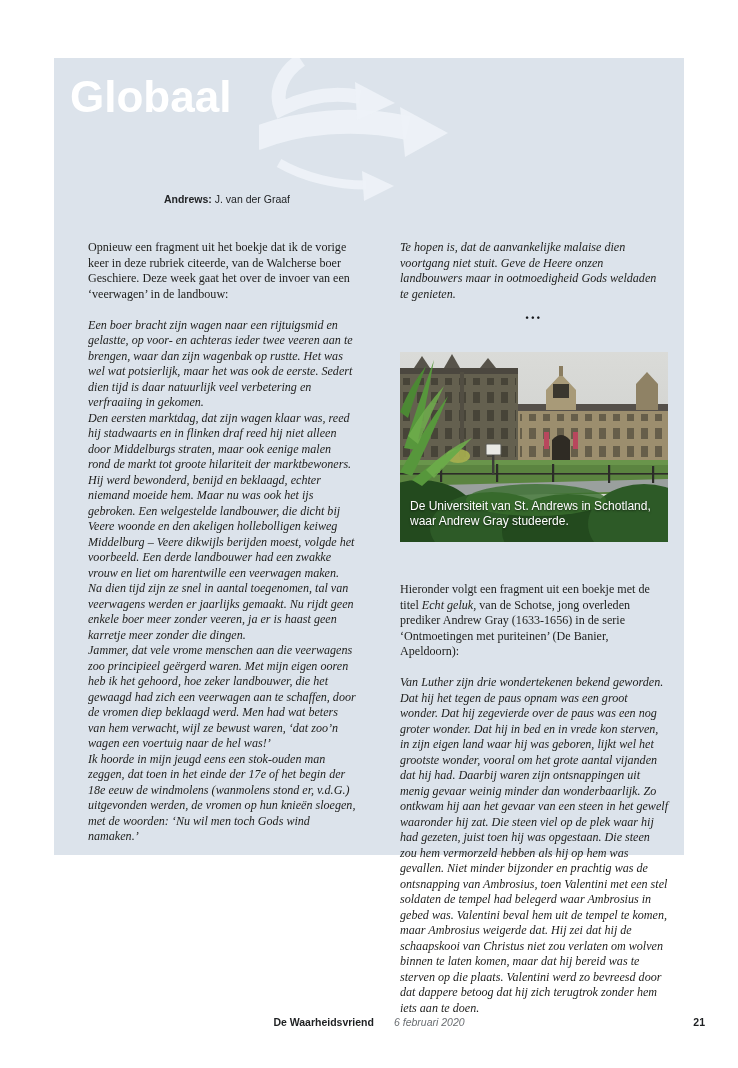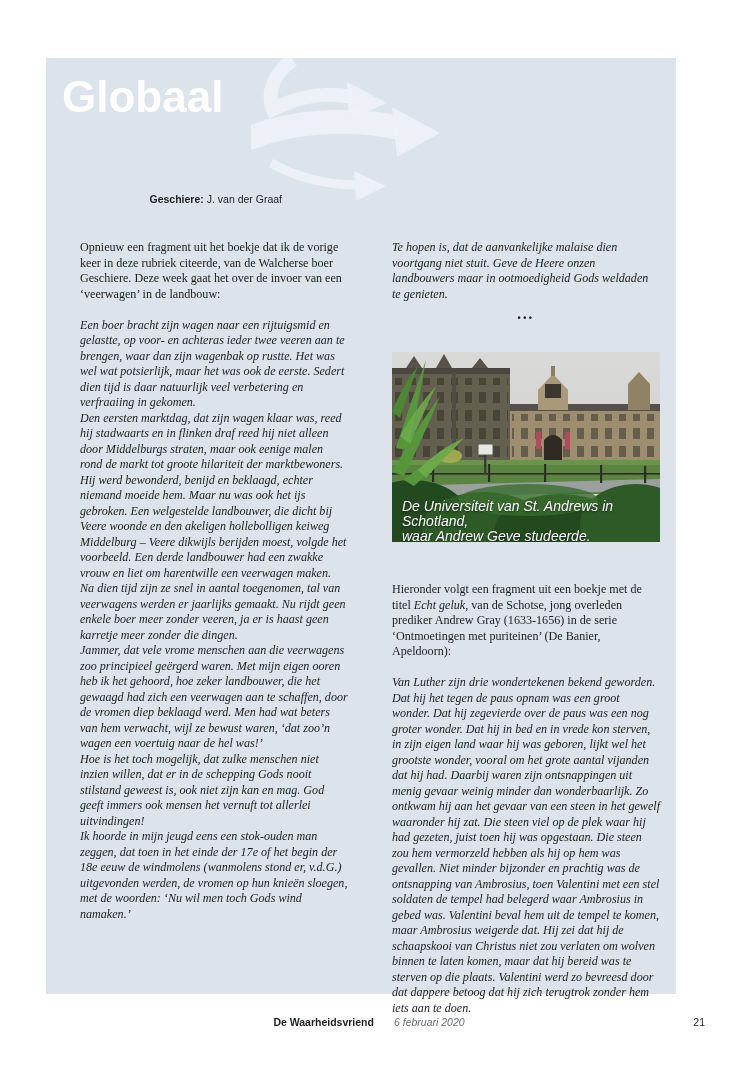--- a/index.html
+++ b/index.html
@@ -1,21 +1,21 @@
 <!DOCTYPE html>
 <html><head>
 <meta charset="utf-8">
 <style>
   html,body{margin:0;padding:0;background:#ffffff;}
   #page{
     position:relative;width:738px;height:1068px;background:#ffffff;
     font-family:"Liberation Serif",serif;overflow:hidden;
   }
   #panel{
-    position:absolute;left:46px;top:58px;width:630px;height:936px;
+    position:absolute;left:54px;top:58px;width:630px;height:797px;
     background:#dce3eb;
   }
   #magtitle{
     position:absolute;left:16px;top:10px;
     font-family:"Liberation Sans",sans-serif;font-weight:bold;
     font-size:44px;line-height:57px;color:#ffffff;letter-spacing:0px;
   }
   #arrows{position:absolute;left:205px;top:0px;width:190px;height:150px;}
   #redactie{
     position:absolute;left:34px;top:135px;width:202px;text-align:right;
@@ -38,35 +38,35 @@
     font-size:9px;font-weight:bold;letter-spacing:2.5px;color:#14161a;
     margin-top:9px;height:13px;
   }
   #photo{
     position:relative;margin-top:28px;width:268px;height:190px;
     overflow:hidden;background:#d8d9d6;
   }
   #photo svg{display:block;}
   #caption{
     position:absolute;left:10px;top:147px;
-    font-family:"Liberation Sans",sans-serif;font-style:italic;
-    font-size:14px;line-height:15px;color:#ffffff;
+    font-family:"Liberation Sans",sans-serif;
+    font-size:12px;line-height:15px;color:#ffffff;
     text-shadow:0 1px 2px rgba(0,0,0,0.55);
   }
   #intro2{margin-top:40px;}
   #quote2{margin-top:15.5px;}
   #footer{
     position:absolute;left:0;top:1016px;width:738px;text-align:center;
     font-family:"Liberation Sans",sans-serif;font-size:10.5px;color:#26282a;
   }
   #footer .journal{font-weight:bold;color:#1e2022;margin-top:24px;}
   #footer .date{font-style:italic;color:#6a6e72;margin-left:20px;font-family:"Liberation Sans",sans-serif;}
   #pagenum{
     position:absolute;right:33px;top:1016px;
-    font-family:"Liberation Sans",sans-serif;font-size:10.5px;font-weight:normal;color:#1e2022;
+    font-family:"Liberation Sans",sans-serif;font-size:10.5px;font-weight:bold;color:#1e2022;
   }
 </style>
 </head>
 <body>
 
 <div id="page">
 
   <div id="panel">
 
     <div id="magtitle">
@@ -79,31 +79,30 @@
         <path d="M-4,81 C38,64 96,58 149,70" stroke-width="24"></path>
         <path d="M20,105 C46,120 78,127 107,127" stroke-width="9"></path>
       </g>
       <g fill="#eef2f7" fill-opacity="0.92">
         <polygon points="96,24 136,45 98,62"></polygon>
         <polygon points="141,49 189,75 146,99"></polygon>
         <polygon points="103,113 135,128 105,143"></polygon>
       </g>
     </svg>
 
-    <div id="redactie"><span class="lbl">Geschiere:</span><span> J. van der Graaf</span></div>
+    <div id="redactie"><span class="lbl">Andrews:</span><span> J. van der Graaf</span></div>
 
     <div id="col1" class="col">
       <div class="roman">Opnieuw een fragment uit het boekje dat ik de vorige keer in deze rubriek citeerde, van de Walcherse boer Geschiere. Deze week gaat het over de invoer van een ‘veerwagen’ in de landbouw:</div>
       <div class="gap"></div>
       <div class="quote">
         <p>Een boer bracht zijn wagen naar een rijtuigsmid en gelastte, op voor- en achteras ieder twee veeren aan te brengen, waar dan zijn wagenbak op rustte. Het was wel wat potsierlijk, maar het was ook de eerste. Sedert dien tijd is daar natuurlijk veel verbetering en verfraaiing in gekomen.</p>
         <p>Den eersten marktdag, dat zijn wagen klaar was, reed hij stadwaarts en in flinken draf reed hij niet alleen door Middelburgs straten, maar ook eenige malen rond de markt tot groote hilariteit der marktbewoners. Hij werd bewonderd, benijd en beklaagd, echter niemand moeide hem. Maar nu was ook het ijs gebroken. Een welgestelde landbouwer, die dicht bij Veere woonde en den akeligen hollebolligen keiweg Middelburg – Veere dikwijls berijden moest, volgde het voorbeeld. Een derde landbouwer had een zwakke vrouw en liet om harentwille een veerwagen maken.</p>
         <p>Na dien tijd zijn ze snel in aantal toegenomen, tal van veerwagens werden er jaarlijks gemaakt. Nu rijdt geen enkele boer meer zonder veeren, ja er is haast geen karretje meer zonder die dingen.</p>
         <p>Jammer, dat vele vrome menschen aan die veerwagens zoo principieel geërgerd waren. Met mijn eigen ooren heb ik het gehoord, hoe zeker landbouwer, die het gewaagd had zich een veerwagen aan te schaffen, door de vromen diep beklaagd werd. Men had wat beters van hem verwacht, wijl ze bewust waren, ‘dat zoo’n wagen een voertuig naar de hel was!’</p>
-        <p>Hoe is het toch mogelijk, dat zulke menschen niet inzien willen, dat er in de schepping Gods nooit stilstand geweest is, ook niet zijn kan en mag. God geeft immers ook mensen het vernuft tot allerlei uitvindingen!</p>
         <p>Ik hoorde in mijn jeugd eens een stok-ouden man zeggen, dat toen in het einde der 17e of het begin der 18e eeuw de windmolens (wanmolens stond er, v.d.G.) uitgevonden werden, de vromen op hun knieën sloegen, met de woorden: ‘Nu wil men toch Gods wind namaken.’</p>
       </div>
     </div>
 
     <div id="col2" class="col">
       <div class="quote">Te hopen is, dat de aanvankelijke malaise dien voortgang niet stuit. Geve de Heere onzen landbouwers maar in ootmoedigheid Gods weldaden te genieten.</div>
 
       <div id="dots">•••</div>
 
       <div id="photo">
@@ -165,21 +164,21 @@
             <path d="M12,128 Q40,104 66,92 Q42,116 22,134 Z"></path>
             <path d="M0,60 Q10,34 26,14 Q16,40 8,66 Z" fill="#4c8834"></path>
           </g>
           <g fill="#6fae4c" opacity="0.85">
             <path d="M26,118 Q48,96 72,86 Q52,106 34,126 Z"></path>
             <path d="M8,84 Q24,56 44,34 Q30,64 18,92 Z"></path>
           </g>
         </svg>
         <div id="caption">
           <div>De Universiteit van St. Andrews in Schotland,</div>
-          <div>waar Andrew Geve studeerde.</div>
+          <div>waar Andrew Gray studeerde.</div>
         </div>
       </div>
 
       <div id="intro2" class="roman"><span>Hieronder volgt een fragment uit een boekje met de titel </span><span style="font-style:italic">Echt geluk</span><span>, van de Schotse, jong overleden prediker Andrew Gray (1633-1656) in de serie ‘Ontmoetingen met puriteinen’ (De Banier, Apeldoorn):</span></div>
 
       <div id="quote2" class="quote">Van Luther zijn drie wondertekenen bekend geworden. Dat hij het tegen de paus opnam was een groot wonder. Dat hij zegevierde over de paus was een nog groter wonder. Dat hij in bed en in vrede kon sterven, in zijn eigen land waar hij was geboren, lijkt wel het grootste wonder, vooral om het grote aantal vijanden dat hij had. Daarbij waren zijn ontsnappingen uit menig gevaar weinig minder dan wonderbaarlijk. Zo ontkwam hij aan het gevaar van een steen in het gewelf waaronder hij zat. Die steen viel op de plek waar hij had gezeten, juist toen hij was opgestaan. Die steen zou hem vermorzeld hebben als hij op hem was gevallen. Niet minder bijzonder en prachtig was de ontsnapping van Ambrosius, toen Valentini met een stel soldaten de tempel had belegerd waar Ambrosius in gebed was. Valentini beval hem uit de tempel te komen, maar Ambrosius weigerde dat. Hij zei dat hij de schaapskooi van Christus niet zou verlaten om wolven binnen te laten komen, maar dat hij bereid was te sterven op die plaats. Valentini werd zo bevreesd door dat dappere betoog dat hij zich terugtrok zonder hem iets aan te doen.</div>
     </div>
 
   </div>
 

